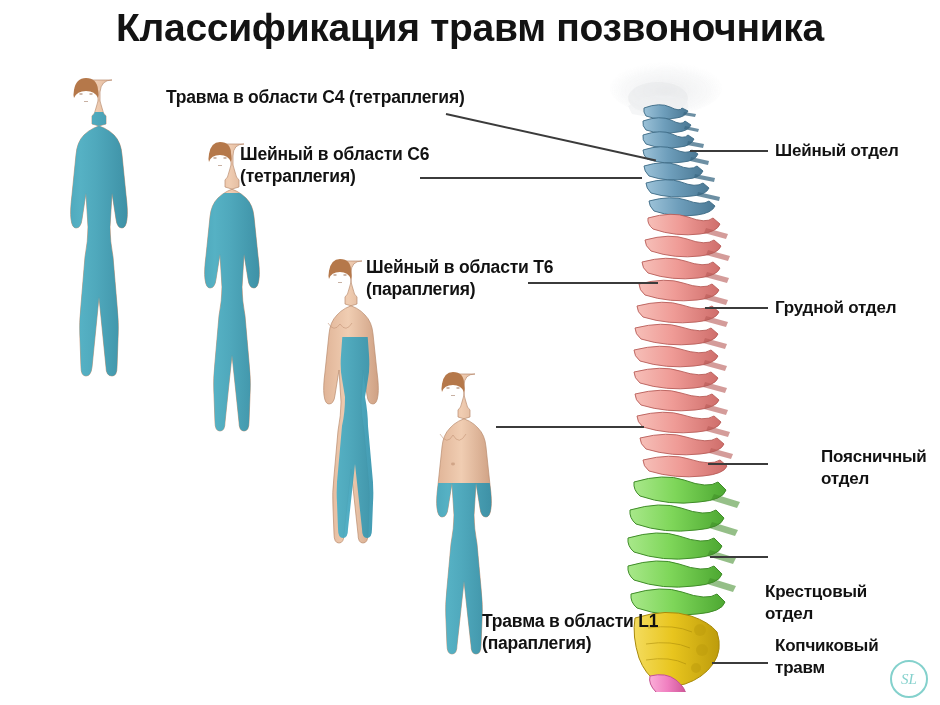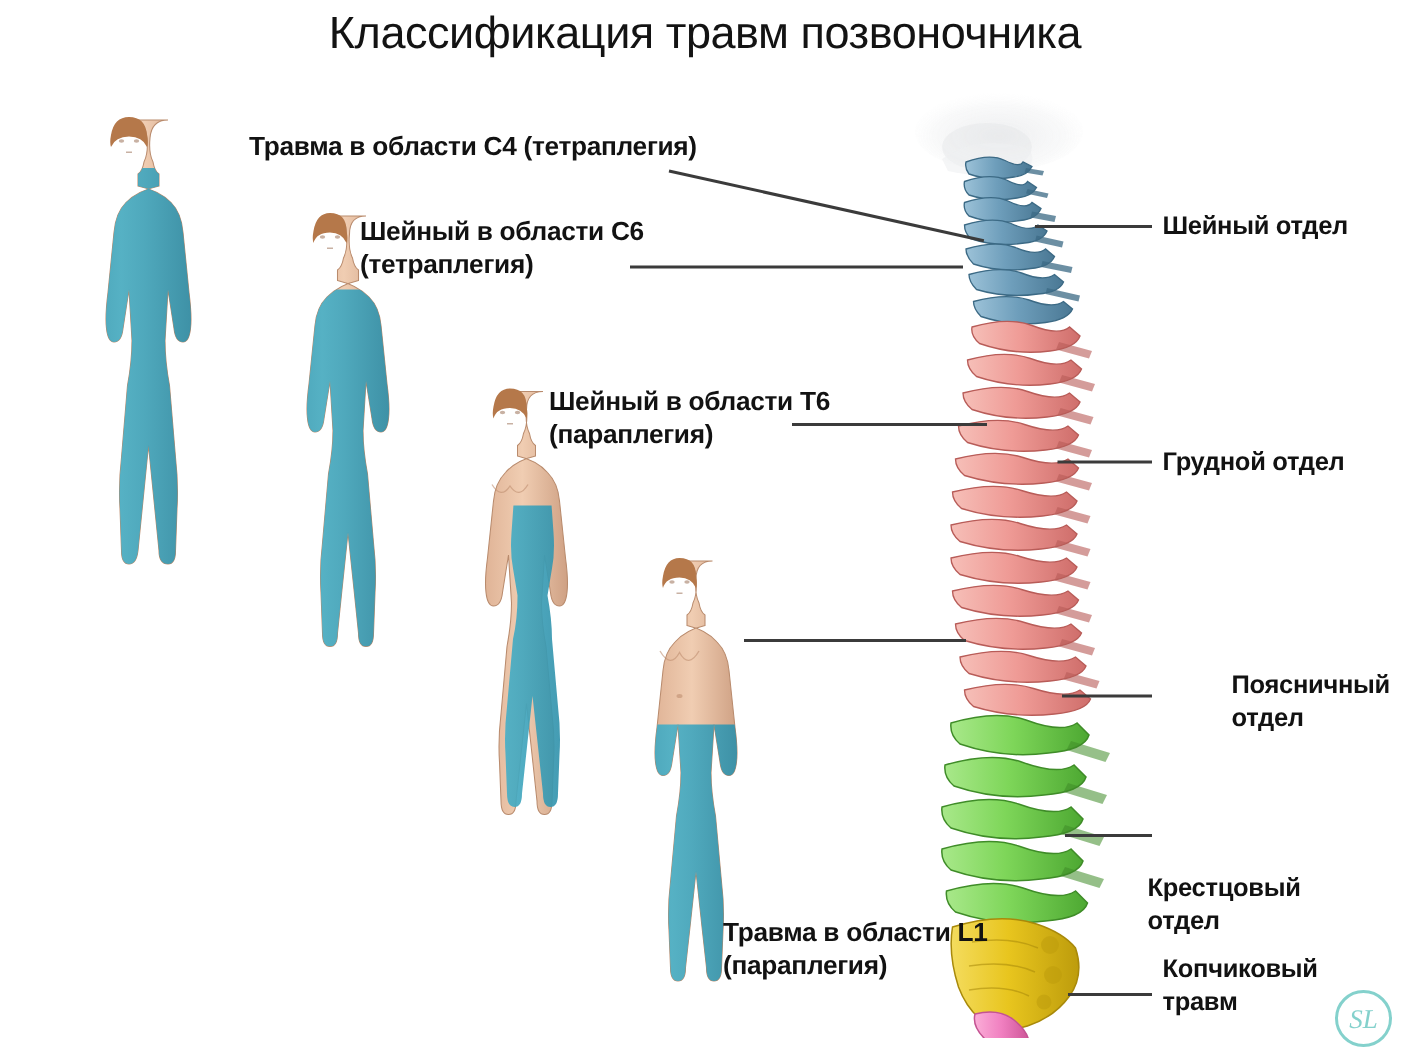--- a/index.html
+++ b/index.html
@@ -16,22 +16,22 @@
     font-family: "Liberation Sans", "DejaVu Sans", sans-serif;
   }
 
   
   .title {
     position: absolute;
     left: 0;
     top: 6px;
     width: 940px;
     text-align: center;
-    font-size: 30px;
-    font-weight: normal;
+    font-size: 39px;
+    font-weight: bold;
     color: #131313;
     letter-spacing: -0.3px;
     white-space: nowrap;
   }
 
   
   .label {
     position: absolute;
     font-size: 17.5px;
     font-weight: bold;
@@ -68,21 +68,21 @@
     position: absolute;
     left: 890px;
     top: 660px;
     width: 38px;
     height: 38px;
     border: 2px solid #6fc9c4;
     border-radius: 50%;
     box-sizing: border-box;
     color: #6fc9c4;
     font-family: "Liberation Serif", "DejaVu Serif", serif;
-    font-size: 18px;
+    font-size: 15px;
     font-style: italic;
     text-align: center;
     line-height: 34px;
     opacity: 0.85;
   }
 </style>
 </head>
 <body>
 
 <div id="page">

